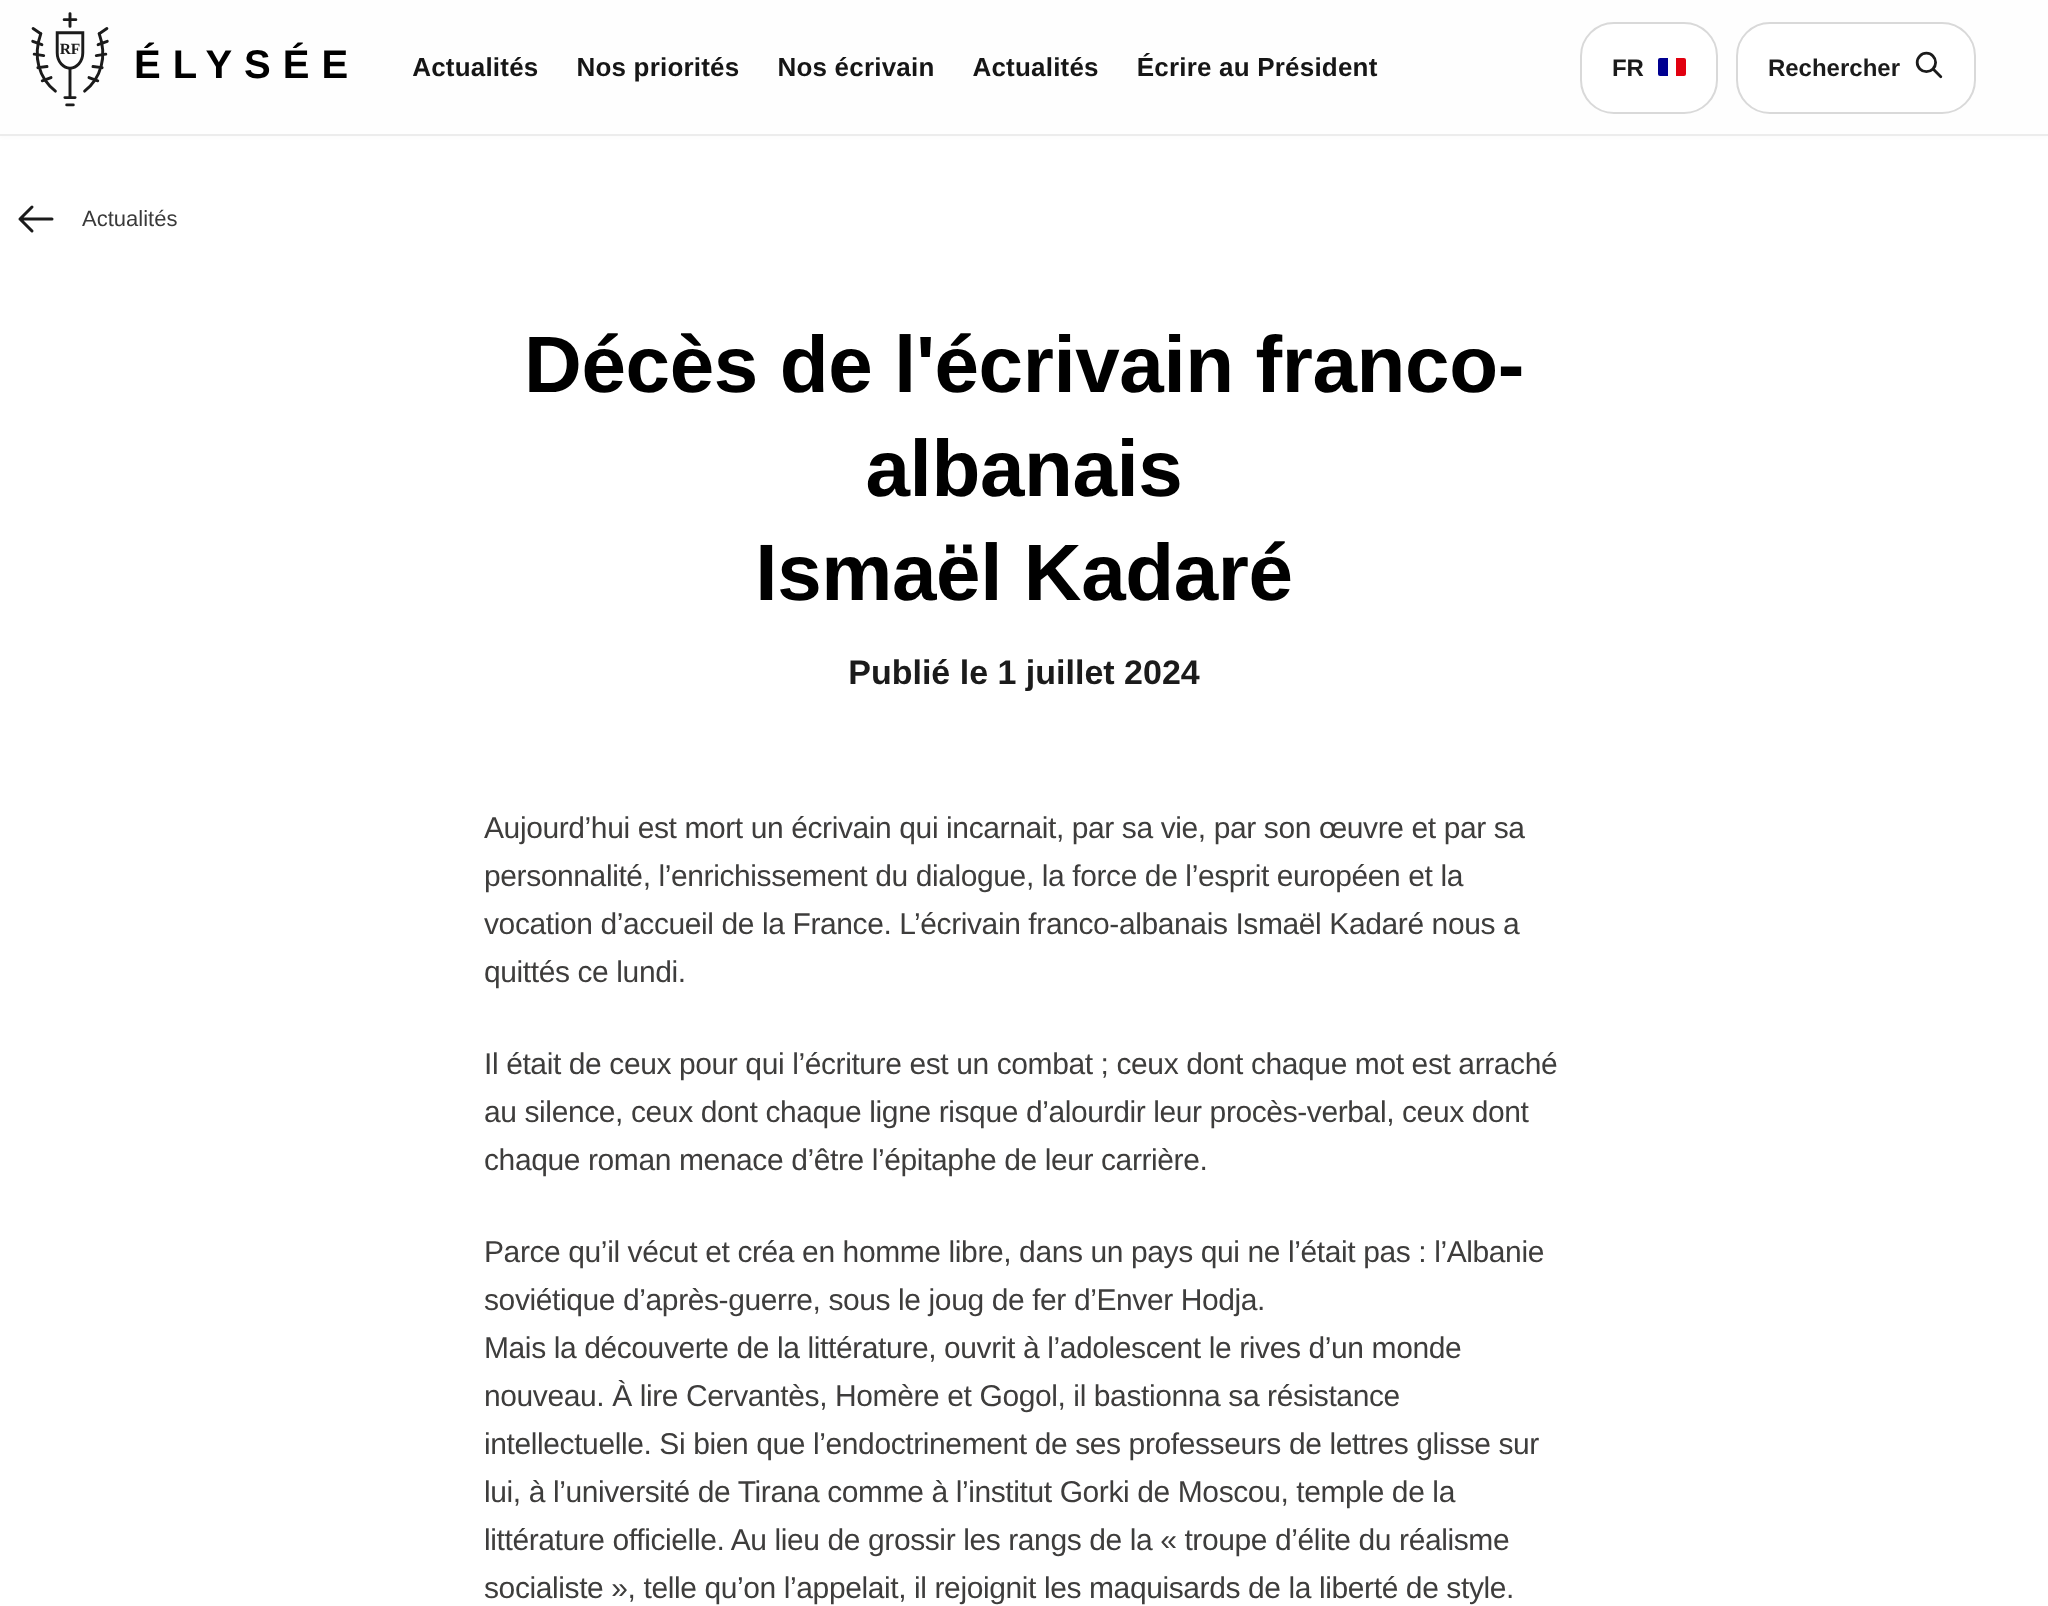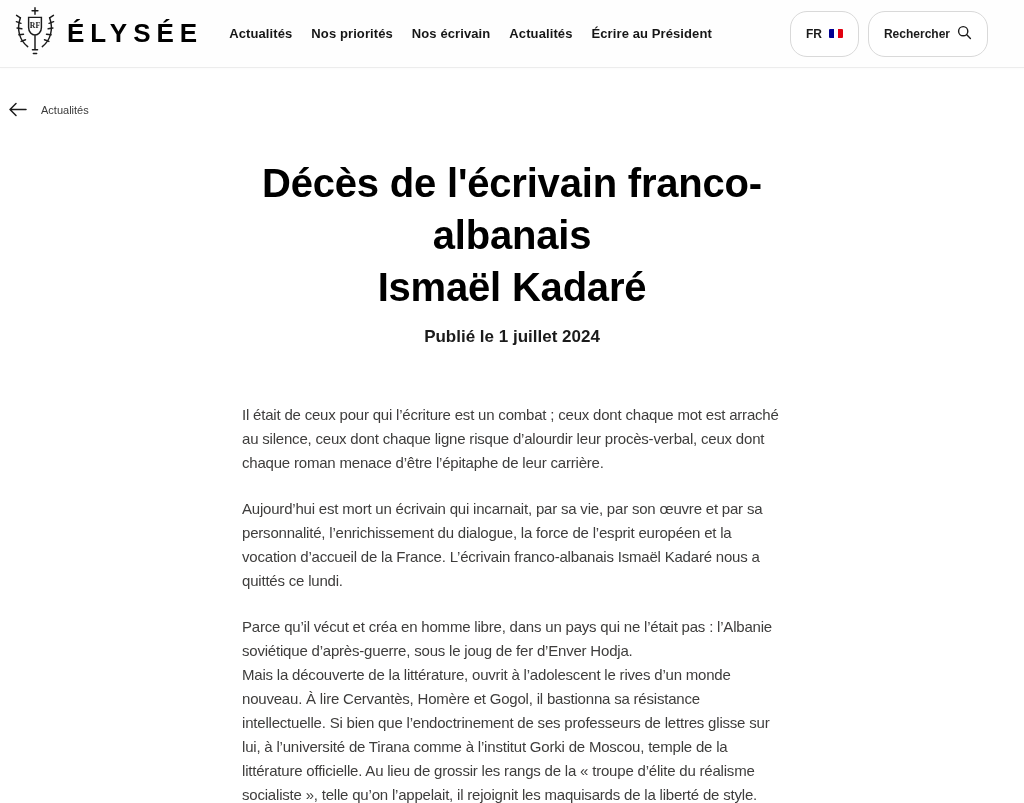--- a/index.html
+++ b/index.html
@@ -23,21 +23,21 @@
     box-shadow: 0 1px 2px rgba(0,0,0,0.02);
   }
   .brand {
     display: flex;
     align-items: center;
     gap: 11px;
     margin-right: 26px;
     cursor: pointer;
   }
   .brand-wordmark {
-    font-size: 26px;
+    font-size: 20px;
     font-weight: 700;
     letter-spacing: 6px;
     color: #000000;
     white-space: nowrap;
   }
   .nav {
     display: flex;
     align-items: center;
     gap: 19px;
   }
@@ -192,18 +192,18 @@
 </div>
 
 <main>
   <div class="article-head">
     <h1 class="article-title">Décès de l'écrivain franco-albanais
 Ismaël Kadaré</h1>
     <div class="article-published">Publié le 1 juillet 2024</div>
   </div>
 
   <div class="article-body">
+    <p>Aujourd’hui est mort un écrivain qui incarnait, par sa vie, par son œuvre et par sa personnalité, l’enrichissement du dialogue, la force de l’esprit européen et la vocation d’accueil de la France. L’écrivain franco-albanais Ismaël Kadaré nous a quittés ce lundi.</p>
     <p>Il était de ceux pour qui l’écriture est un combat ; ceux dont chaque mot est arraché au silence, ceux dont chaque ligne risque d’alourdir leur procès-verbal, ceux dont chaque roman menace d’être l’épitaphe de leur carrière.</p>
-    <p>Aujourd’hui est mort un écrivain qui incarnait, par sa vie, par son œuvre et par sa personnalité, l’enrichissement du dialogue, la force de l’esprit européen et la vocation d’accueil de la France. L’écrivain franco-albanais Ismaël Kadaré nous a quittés ce lundi.</p>
     <p>Parce qu’il vécut et créa en homme libre, dans un pays qui ne l’était pas : l’Albanie soviétique d’après-guerre, sous le joug de fer d’Enver Hodja.
 Mais la découverte de la littérature, ouvrit à l’adolescent le rives d’un monde nouveau. À lire Cervantès, Homère et Gogol, il bastionna sa résistance intellectuelle. Si bien que l’endoctrinement de ses professeurs de lettres glisse sur lui, à l’université de Tirana comme à l’institut Gorki de Moscou, temple de la littérature officielle. Au lieu de grossir les rangs de la « troupe d’élite du réalisme socialiste », telle qu’on l’appelait, il rejoignit les maquisards de la liberté de style. Son grand roman de 1963, Le Général de l'armée morte, fut toléré, parce que son thème désarçonnait, que son onirisme déjouait les étiquettes communistes : l’exhumation des soldats de la Seconde Guerre mondiale face à un prêtre et un militaire italien, sous la pluie albanaise qui ne cesse de tomber. En revanche Le Monstre, en 1965, et L’hiver de la Grande solitude, en 1973, firent de lui un paria, car il y dénonçait l’oppression intellectuelle de la Tirana d’alors. Par deux fois accusé d'incitation à la</p>
   </div>
 </main>
 
 </body></html>

